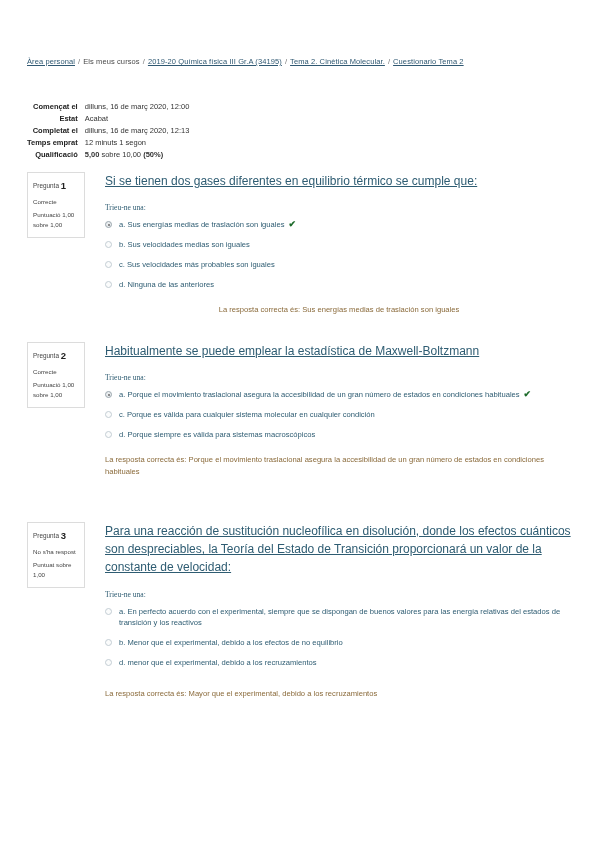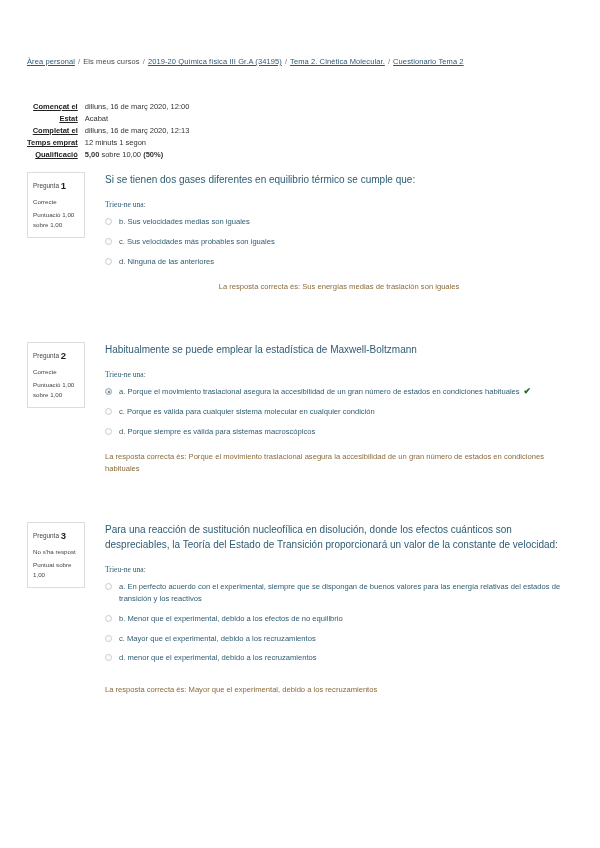--- a/index.html
+++ b/index.html
@@ -47,21 +47,20 @@
     font-size: 7.5px;
     border-collapse: collapse;
   }
   .info-table td { padding: 1.6px 0; vertical-align: top; }
   .info-label {
     text-align: right;
     font-weight: bold;
     color: #222222;
     padding-right: 7px !important;
     white-space: nowrap;
-    text-decoration: underline;
   }
   .info-value { color: #333333; white-space: nowrap; }
   .info-value b { font-weight: bold; }
 
   
   .question {
     position: absolute;
     left: 27px;
     width: 546px;
   }
@@ -91,24 +90,25 @@
   .qbox .qstate { margin-bottom: 3.5px; }
   .qbox .qmark { }
 
   .qmain {
     position: absolute;
     left: 78px;
     top: 0;
     width: 468px;
   }
   .qtext {
-    font-size: 10px;
+    font-size: 12px;
     color: #2e5c72;
     line-height: 1.52;
     margin-bottom: 13px;
+    text-decoration: underline;
   }
   .choose {
     font-size: 7.6px;
     color: #2e5c72;
     margin-bottom: 7px;
     font-family: Liberation Serif, serif;
   }
   .options { }
   .option {
     position: relative;
@@ -194,20 +194,21 @@
           <div class="qstate">Correcte</div>
           <div class="qmark">
             <div>Puntuació 1,00</div>
             <div>sobre 1,00</div>
           </div>
         </div>
         <div class="qmain">
           <div class="qtext">Si se tienen dos gases diferentes en equilibrio térmico se cumple que:</div>
           <div class="choose">Trieu-ne una:</div>
           <div class="options">
+            <div class="option"><span class="radio checked"></span><span>a. Sus energías medias de traslación son iguales</span><span class="tick">✔</span></div>
             <div class="option"><span class="radio"></span><span>b. Sus velocidades medias son iguales</span></div>
             <div class="option"><span class="radio"></span><span>c. Sus velocidades más probables son iguales</span></div>
             <div class="option"><span class="radio"></span><span>d. Ninguna de las anteriores</span></div>
           </div>
           <div class="feedback" style="margin-top: 14px; text-align: center;">La resposta correcta és: Sus energías medias de traslación son iguales</div>
         </div>
       </div>
       <div class="question" style="top: 342px;">
         <div class="qbox">
           <div class="qnum"><span>Pregunta</span> <b>2</b></div>
@@ -236,21 +237,20 @@
             <div>Puntuat sobre</div>
             <div>1,00</div>
           </div>
         </div>
         <div class="qmain">
           <div class="qtext">Para una reacción de sustitución nucleofílica en disolución, donde los efectos cuánticos son despreciables, la Teoría del Estado de Transición proporcionará un valor de la constante de velocidad:</div>
           <div class="choose">Trieu-ne una:</div>
           <div class="options">
             <div class="option"><span class="radio"></span><span>a. En perfecto acuerdo con el experimental, siempre que se dispongan de buenos valores para las energía relativas del estados de transición y los reactivos</span></div>
             <div class="option"><span class="radio"></span><span>b. Menor que el experimental, debido a los efectos de no equilibrio</span></div>
-            <div class="option"><span class="radio"></span><span>c. Mayor que el experimental, debido a los recruzamientos</span></div>
             <div class="option"><span class="radio"></span><span>d. menor que el experimental, debido a los recruzamientos</span></div>
           </div>
           <div class="feedback" style="margin-top: 20px;">La resposta correcta és: Mayor que el experimental, debido a los recruzamientos</div>
         </div>
       </div>
     </div>
 
 </div>
 
 </body></html>

